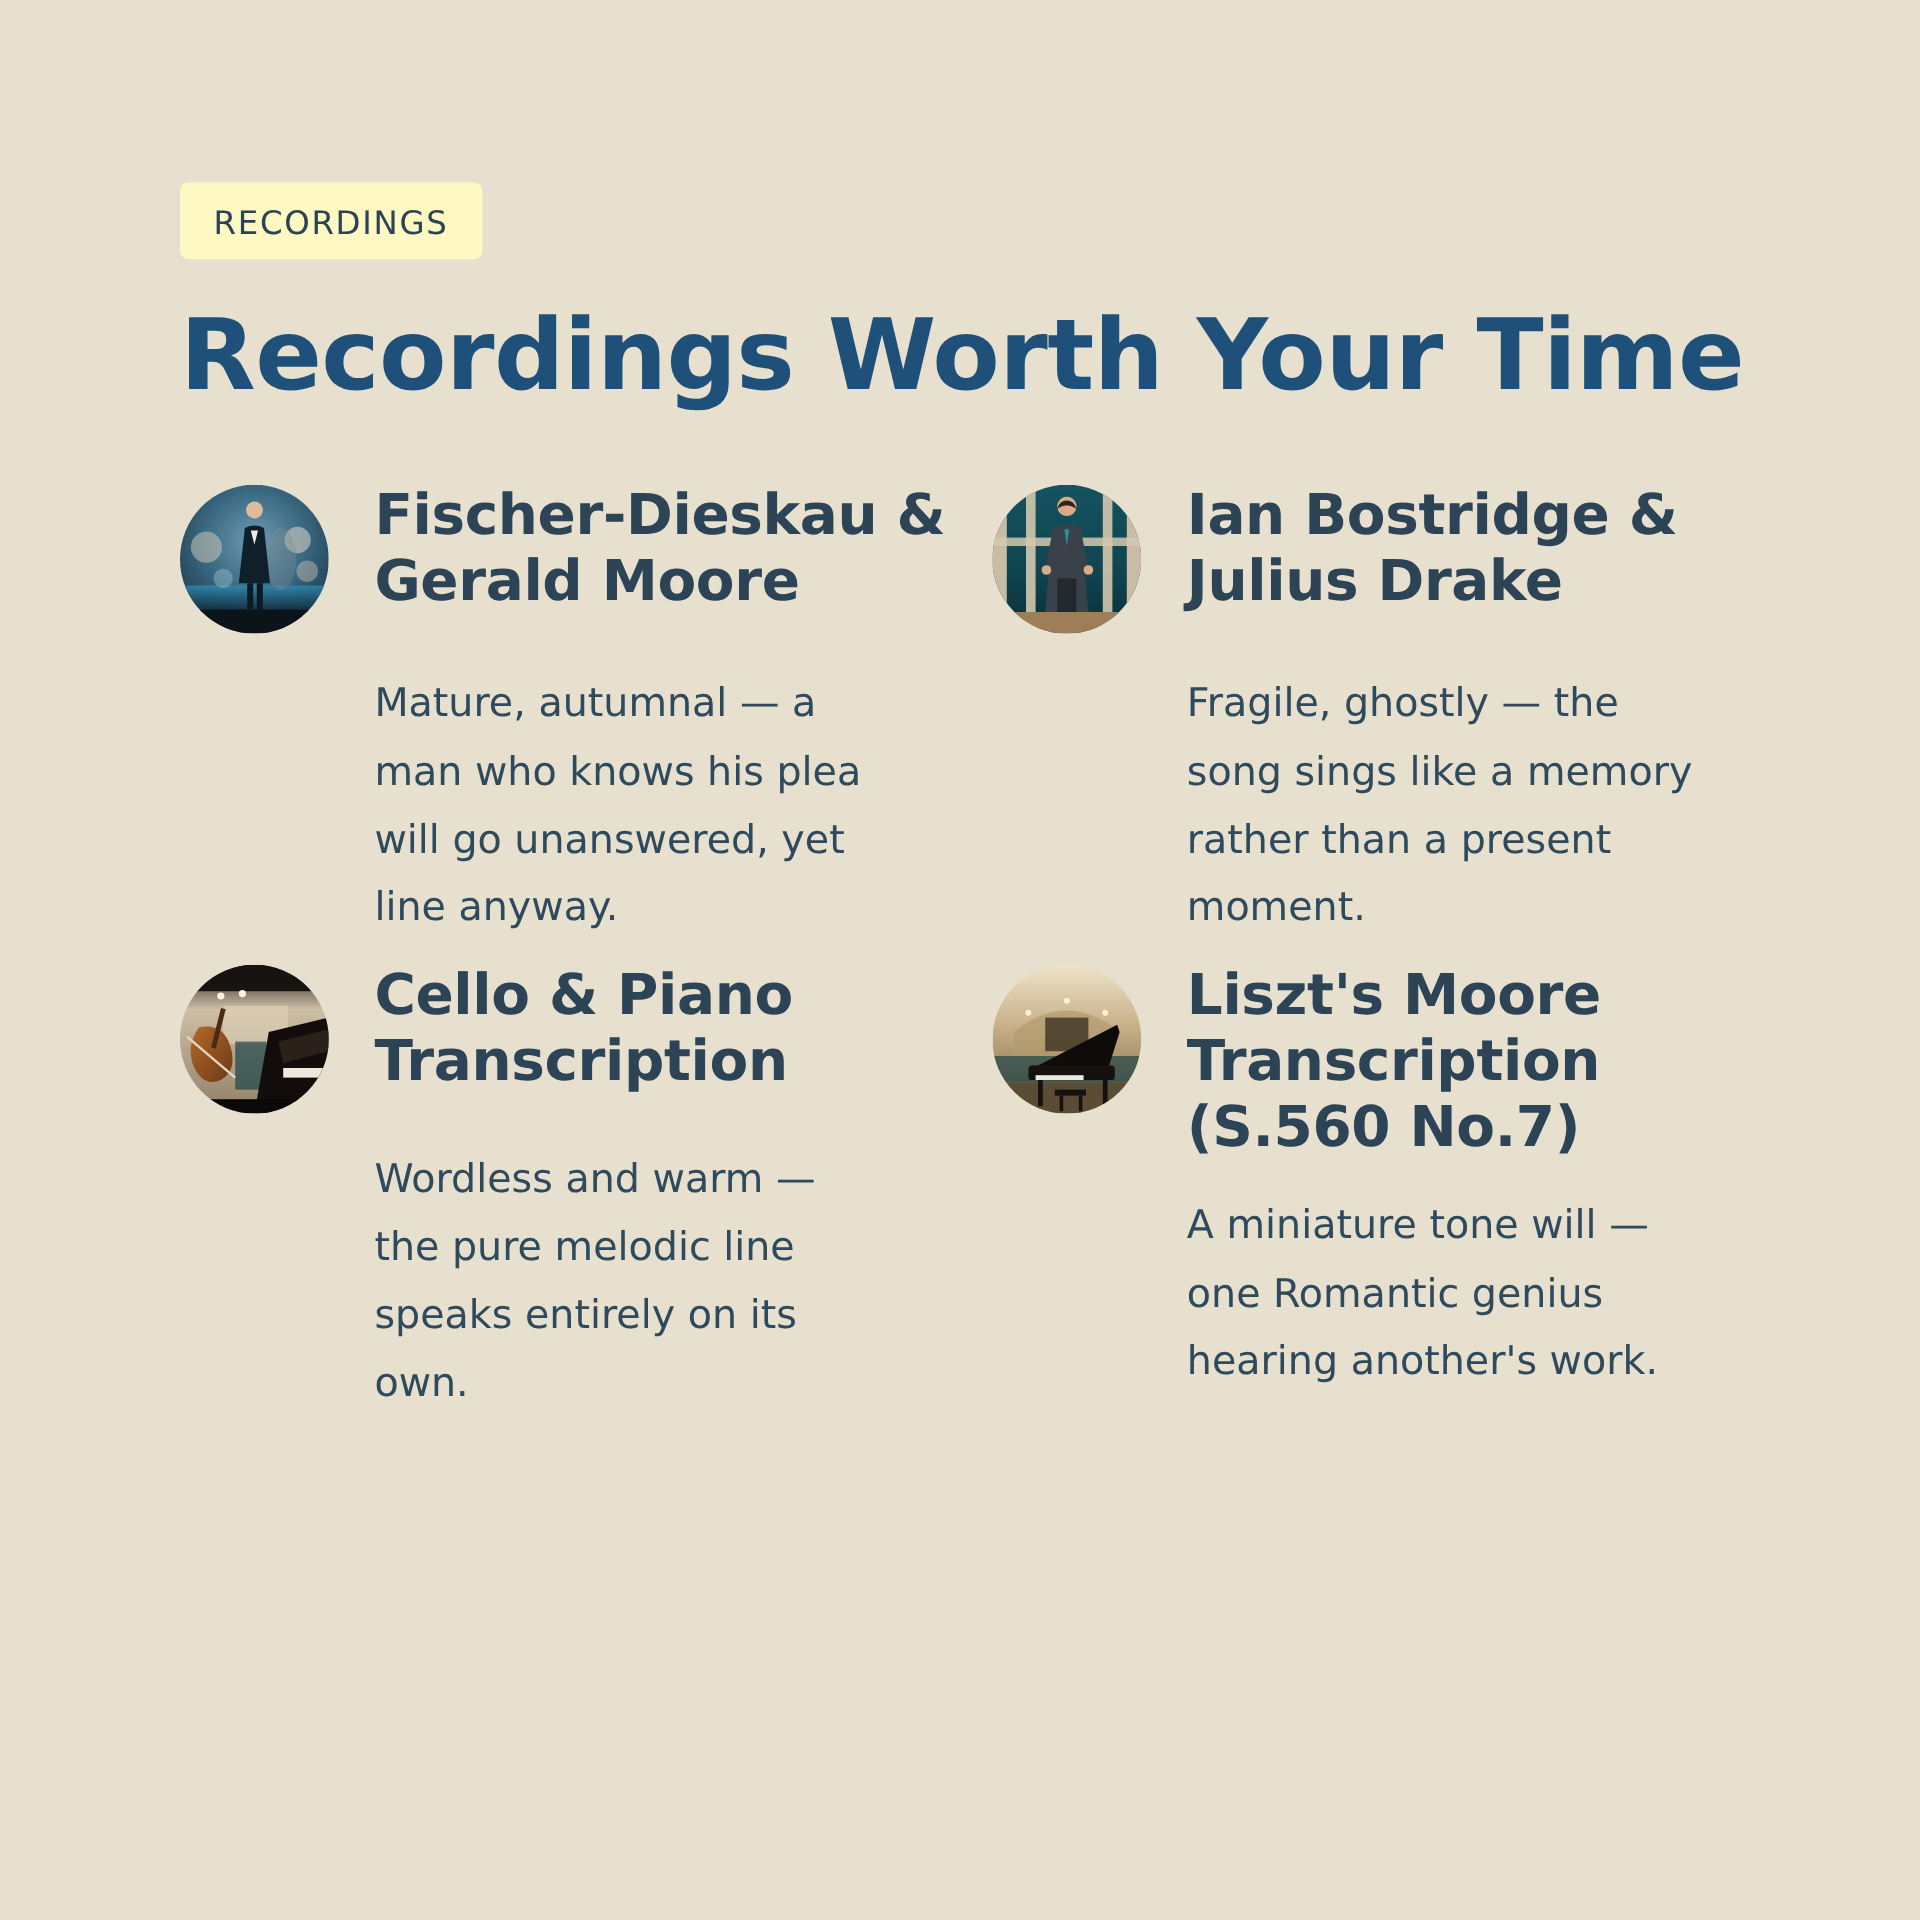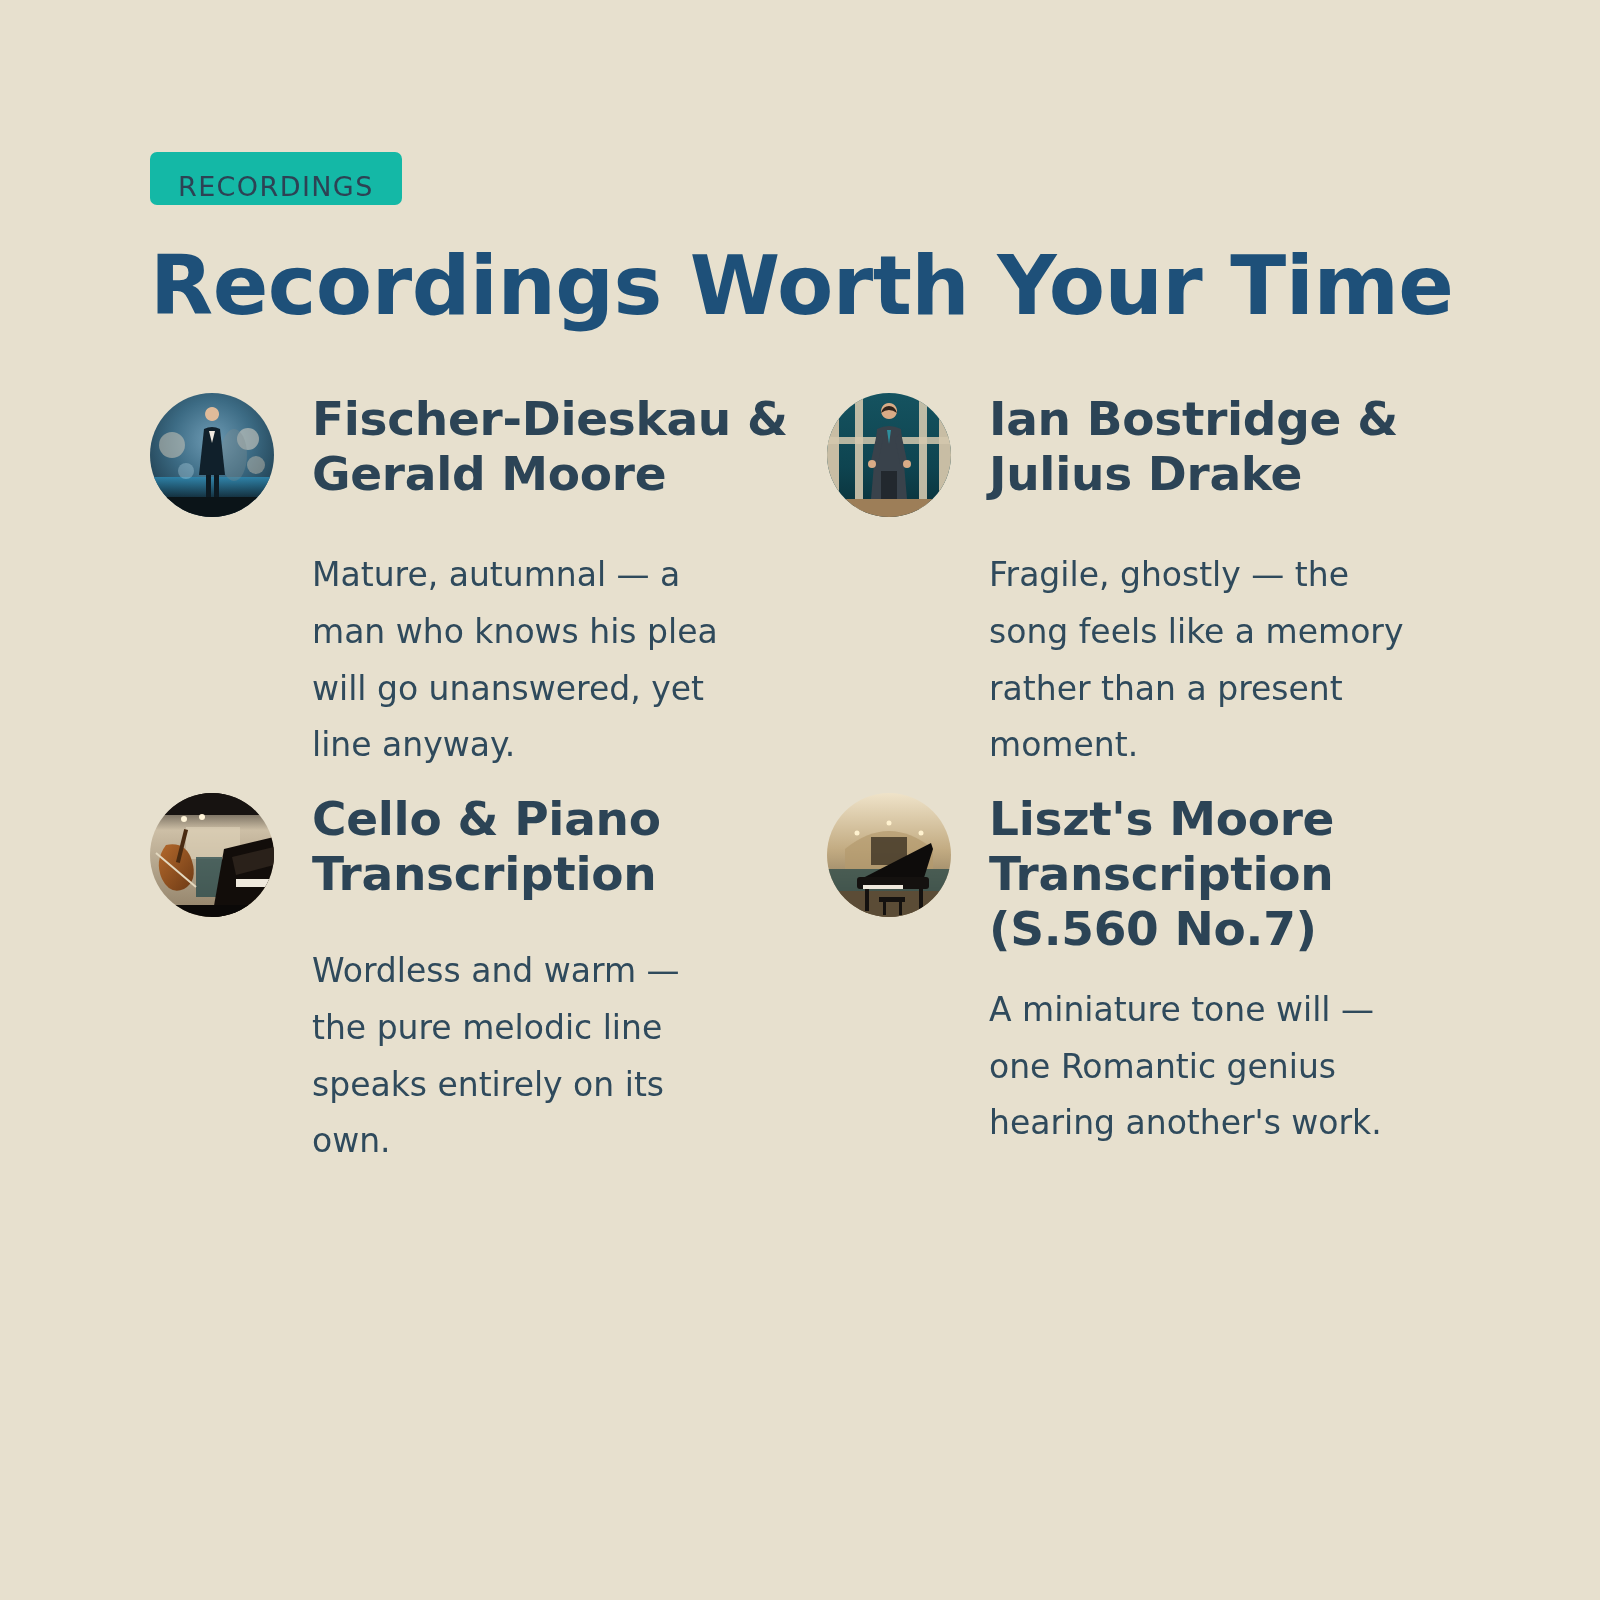--- a/index.html
+++ b/index.html
@@ -18,27 +18,27 @@
   .page {
     position: relative;
     width: 1600px;
     height: 1600px;
     padding: 152px 150px 0 150px;
   }
 
   
   .badge {
     display: inline-block;
-    background: #14b8a6;
+    background: #fef9c3;
     color: #2d4254;
     font-family: "DejaVu Sans", sans-serif;
     font-size: 27px;
     letter-spacing: 1.4px;
     line-height: 1;
-    padding: 21px 28px 5px 28px;
+    padding: 21px 28px 16px 28px;
     border-radius: 7px;
   }
 
   
   .headline {
     margin-top: 40px;
     color: #1e5079;
     font-family: "DejaVu Sans", sans-serif;
     font-size: 82px;
     font-weight: bold;
@@ -173,21 +173,21 @@
             <path d="M60 37 l2 14 l2 -14z" fill="#2e8f9d"></path>
             <path d="M50 40 l-6 28 l7 3 l5 -26z" fill="#39424b"></path>
             <path d="M74 40 l6 28 l-7 3 l-5 -26z" fill="#39424b"></path>
             <circle cx="45" cy="71" r="4" fill="#d9ab86"></circle>
             <circle cx="80" cy="71" r="4" fill="#d9ab86"></circle>
             <rect x="54" y="78" width="16" height="28" fill="#22282e"></rect>
           </svg>
         </div>
         <div class="card-title">Ian Bostridge &amp; Julius Drake</div>
       </div>
-      <p class="card-body">Fragile, ghostly — the song feels like a memory rather than a present moment.</p>
+      <p class="card-body">Fragile, ghostly — the song sings like a memory rather than a present moment.</p>
     </div>
 
     <div class="card">
       <div class="card-head">
         <div class="thumb">
           <svg viewBox="0 0 124 124" xmlns="http://www.w3.org/2000/svg">
             <defs>
               <linearGradient id="g3a" x1="0" y1="0" x2="0" y2="1">
                 <stop offset="0%" stop-color="#120e0b"></stop>
                 <stop offset="30%" stop-color="#cdbfa6"></stop>

